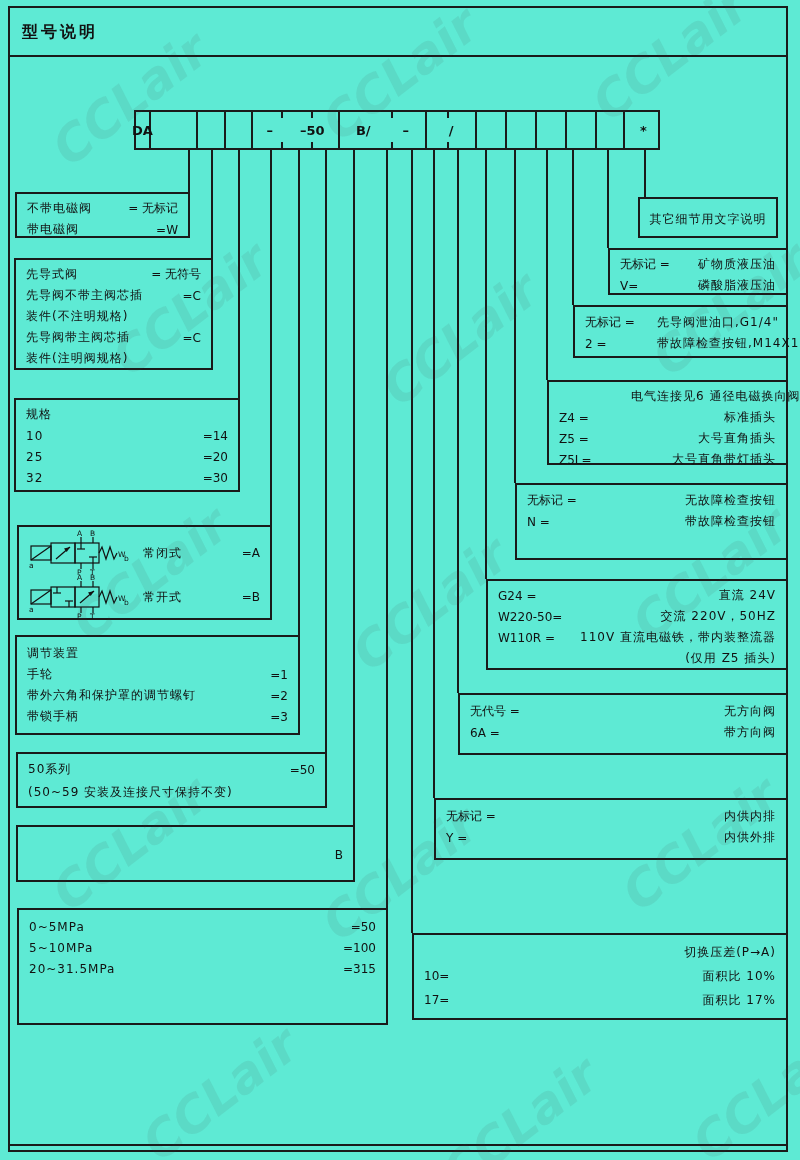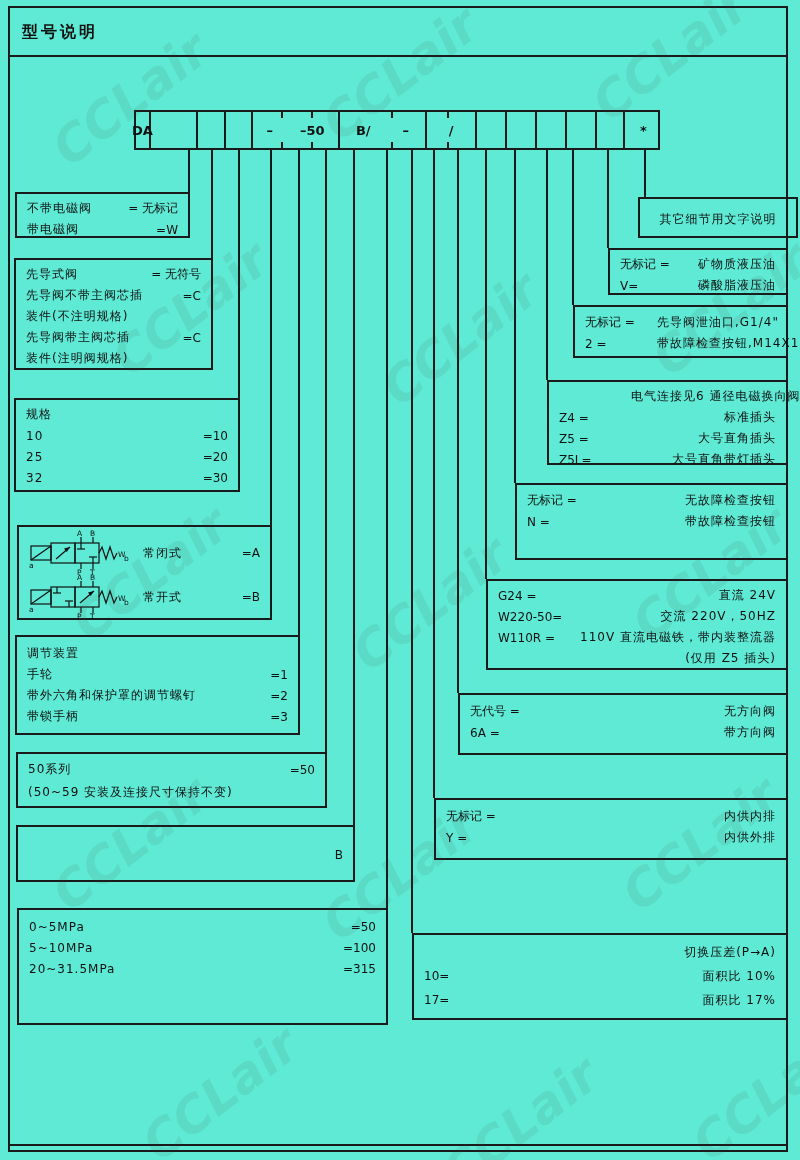--- a/index.html
+++ b/index.html
@@ -135,21 +135,21 @@
         <span class="code"></span>
       </div>
     </div>
     <div class="box" style="left: 14px; top: 398px; width: 226px; height: 94px;">
       <div class="row">
         <span class="lbl">规格</span>
         <span class="code"></span>
       </div>
       <div class="row">
         <span class="lbl">10</span>
-        <span class="code">=10</span>
+        <span class="code">=14</span>
       </div>
       <div class="row">
         <span class="lbl">25</span>
         <span class="code">=20</span>
       </div>
       <div class="row">
         <span class="lbl">32</span>
         <span class="code">=30</span>
       </div>
     </div>
@@ -264,21 +264,21 @@
       </div>
       <div class="row">
         <span class="lbl">5~10MPa</span>
         <span class="code">=100</span>
       </div>
       <div class="row">
         <span class="lbl">20~31.5MPa</span>
         <span class="code">=315</span>
       </div>
     </div>
-    <div class="box" style="left: 638px; top: 197px; width: 160px; height: 41px;">
+    <div class="box" style="left: 638px; top: 197px; width: 140px; height: 41px;">
       <div class="row" style="height: 32px; justify-content: center;">
         <span class="desc">其它细节用文字说明</span>
       </div>
     </div>
     <div class="box" style="left: 608px; top: 248px; width: 180px; height: 47px;">
       <div class="row">
         <span class="rcode">无标记 =</span>
         <span class="desc">矿物质液压油</span>
       </div>
       <div class="row">

